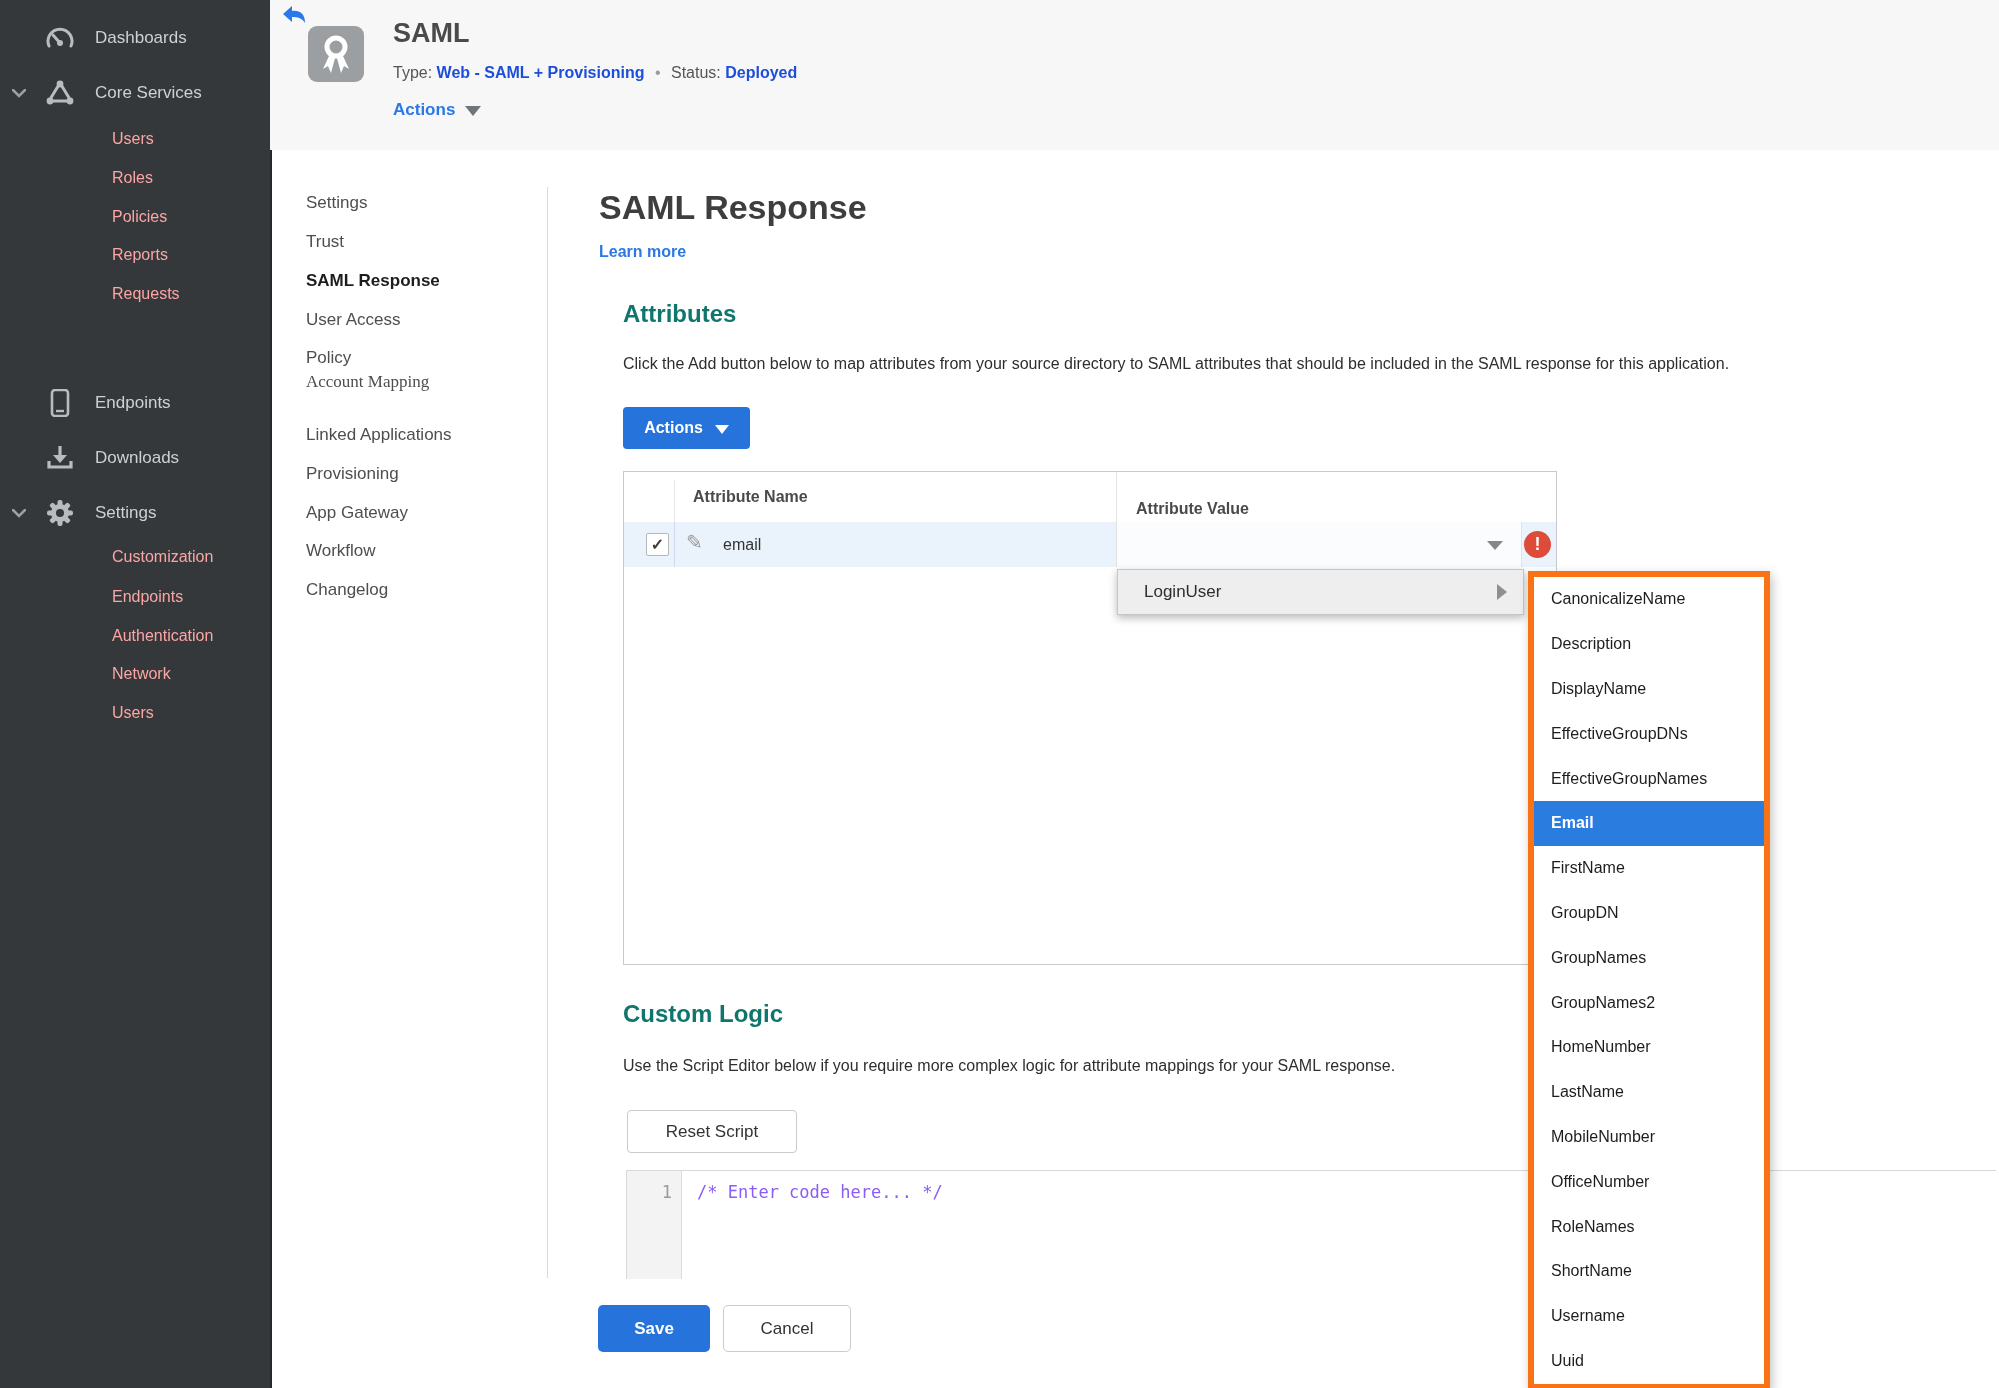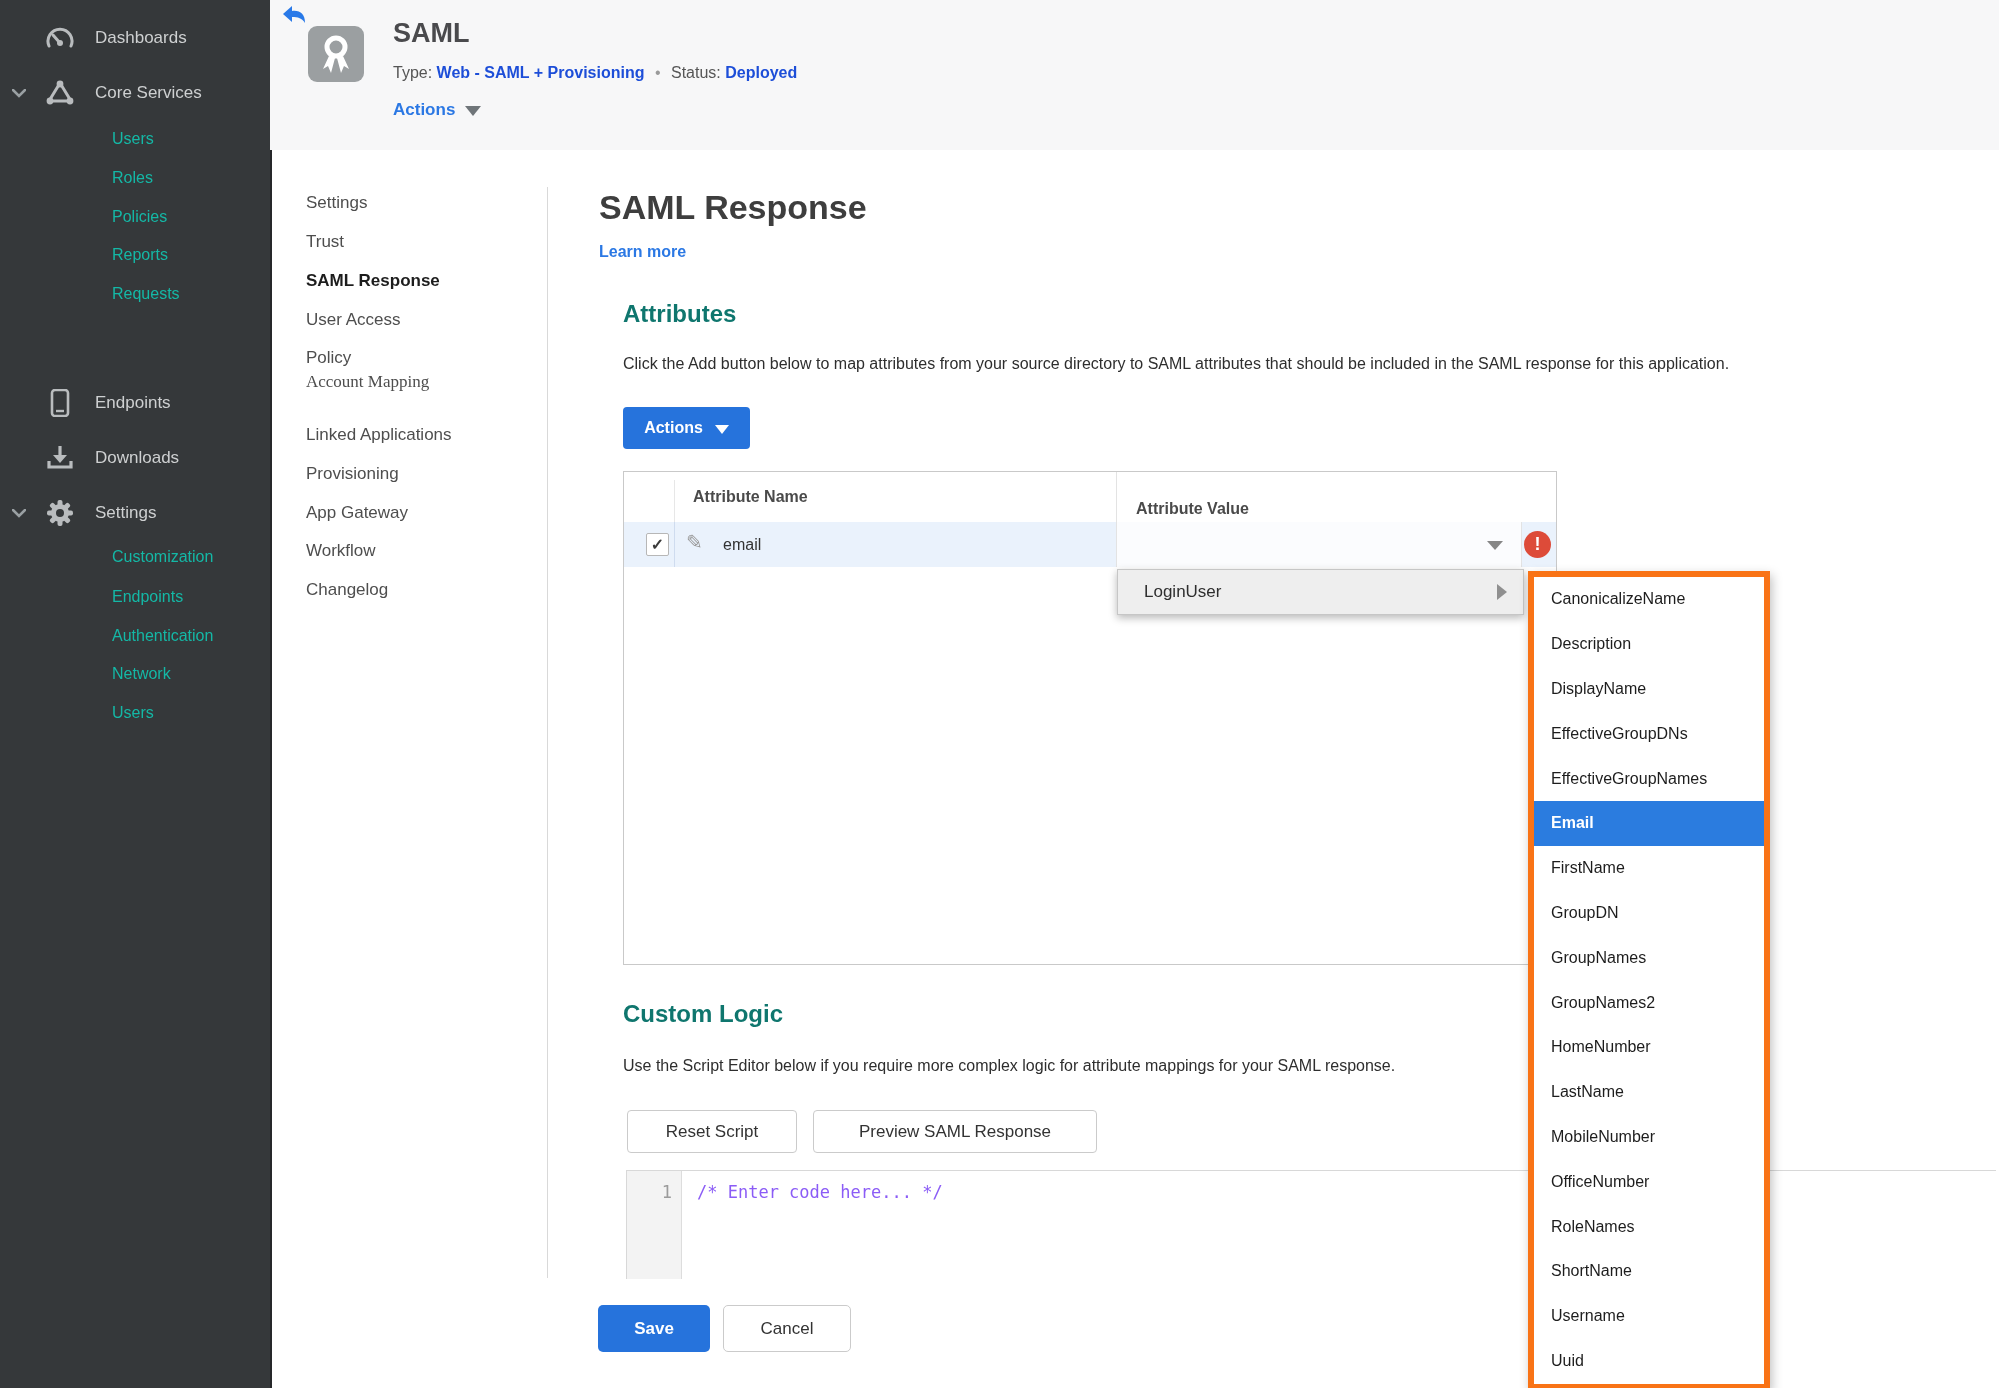--- a/index.html
+++ b/index.html
@@ -5,21 +5,21 @@
   html,body{margin:0;padding:0;background:#ffffff;}
   body{font-family:"Liberation Sans",sans-serif;color:#333;}
   #page{position:relative;width:1999px;height:1388px;overflow:hidden;background:#ffffff;}
 
   
   .sidebar{position:absolute;left:0;top:0;width:270px;height:1388px;background:#35383a;border-right:2px solid #26282a;}
   .side-row{position:absolute;left:0;width:100%;height:40px;display:flex;align-items:center;cursor:pointer;}
   .side-row .chev{width:26px;margin-left:12px;display:flex;align-items:center;}
   .side-row .ic{width:40px;margin-left:2px;display:flex;align-items:center;justify-content:center;}
   .side-row .lbl{margin-left:15px;font-size:17px;color:#ced0d1;}
-  .side-sub{position:absolute;left:112px;height:30px;display:flex;align-items:center;font-size:16px;color:#14b8a6;cursor:pointer;}
+  .side-sub{position:absolute;left:112px;height:30px;display:flex;align-items:center;font-size:16px;color:#fca5a5;cursor:pointer;}
   .side-row.active{background:#2c2f31;height:50px;border-top:1px solid #202224;border-bottom:1px solid #202224;}
   .side-row.active .lbl{color:#ffffff;font-weight:bold;}
 
   
   .header{position:absolute;left:270px;top:0;width:1729px;height:150px;background:#f7f7f8;}
   .back-arrow{position:absolute;left:12px;top:5px;cursor:pointer;}
   .app-badge{position:absolute;left:38px;top:26px;width:56px;height:56px;border-radius:9px;background:#9b9fa1;display:flex;align-items:center;justify-content:center;}
   .app-title{position:absolute;left:123px;top:18px;font-size:27px;font-weight:bold;color:#4a4a4d;}
   .app-meta{position:absolute;left:123px;top:64px;font-size:16px;color:#555;}
   .app-meta b{color:#1d4ed8;}
@@ -289,21 +289,20 @@
     <div class="sm-item">RoleNames</div>
     <div class="sm-item">ShortName</div>
     <div class="sm-item">Username</div>
     <div class="sm-item">Uuid</div>
   </div>
 
   <div class="h2" style="left:623px;top:1000px;">Custom Logic</div>
   <div class="para" style="left:623px;top:1057px;width:1310px;">Use the Script Editor below if you require more complex logic for attribute mappings for your SAML response.</div>
 
   <button class="btn-white reset-btn">Reset Script</button>
-  <button class="btn-white preview-btn">Preview SAML Response</button>
 
   <div class="editor">
     <div class="gutter">
       <span class="lineno">1</span>
     </div>
     <span class="code-line">/* Enter code here... */</span>
   </div>
 
   <button class="btn-blue save-btn">Save</button>
   <button class="btn-white cancel-btn">Cancel</button>

